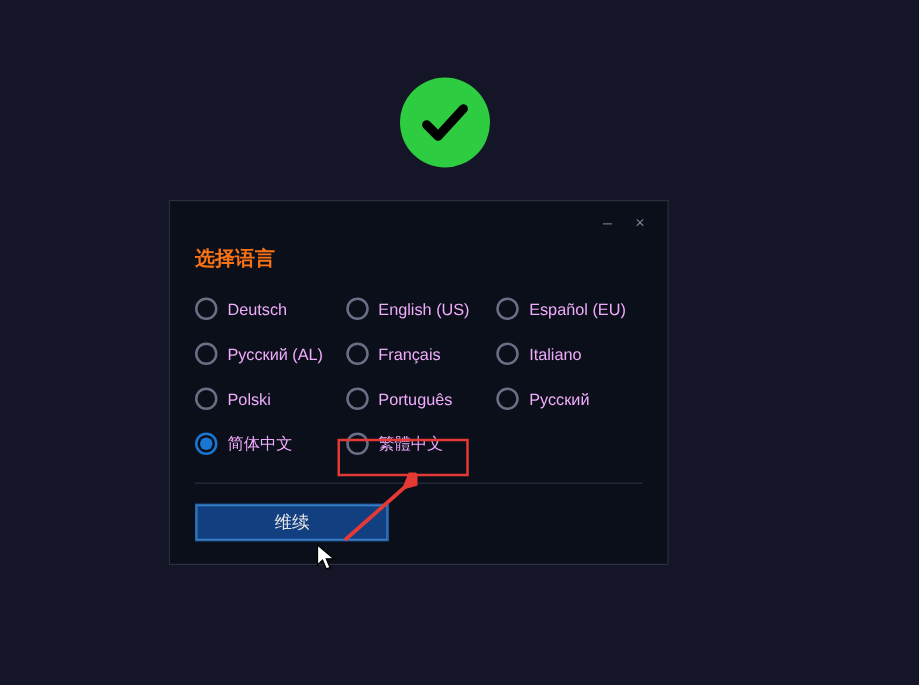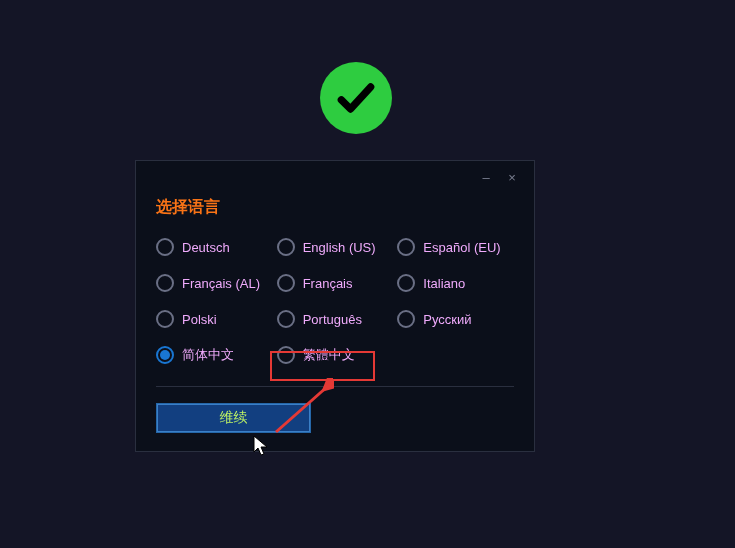--- a/index.html
+++ b/index.html
@@ -110,21 +110,21 @@
     .divider {
       border: none;
       border-top: 1px solid #2a2f3f;
       margin: 0 4px 16px 4px;
     }
     .continue-btn {
       width: 155px;
       height: 30px;
       background: #123f80;
       border: 1px solid #2667a9;
-      color: #bef264;
+      color: #e5e5e5;
       font-size: 14px;
       cursor: pointer;
       font-family: inherit;
       margin-left: 4px;
       position: relative;
     }
     .continue-btn::before {
       content:"";
       position:absolute;
       inset:0;
@@ -169,21 +169,21 @@
       <div class="radio-option">
         <span class="radio-circle"></span>
         <span>English (US)</span>
       </div>
       <div class="radio-option">
         <span class="radio-circle"></span>
         <span>Español (EU)</span>
       </div>
       <div class="radio-option">
         <span class="radio-circle"></span>
-        <span>Français (AL)</span>
+        <span>Русский (AL)</span>
       </div>
       <div class="radio-option">
         <span class="radio-circle"></span>
         <span>Français</span>
       </div>
       <div class="radio-option">
         <span class="radio-circle"></span>
         <span>Italiano</span>
       </div>
       <div class="radio-option">

